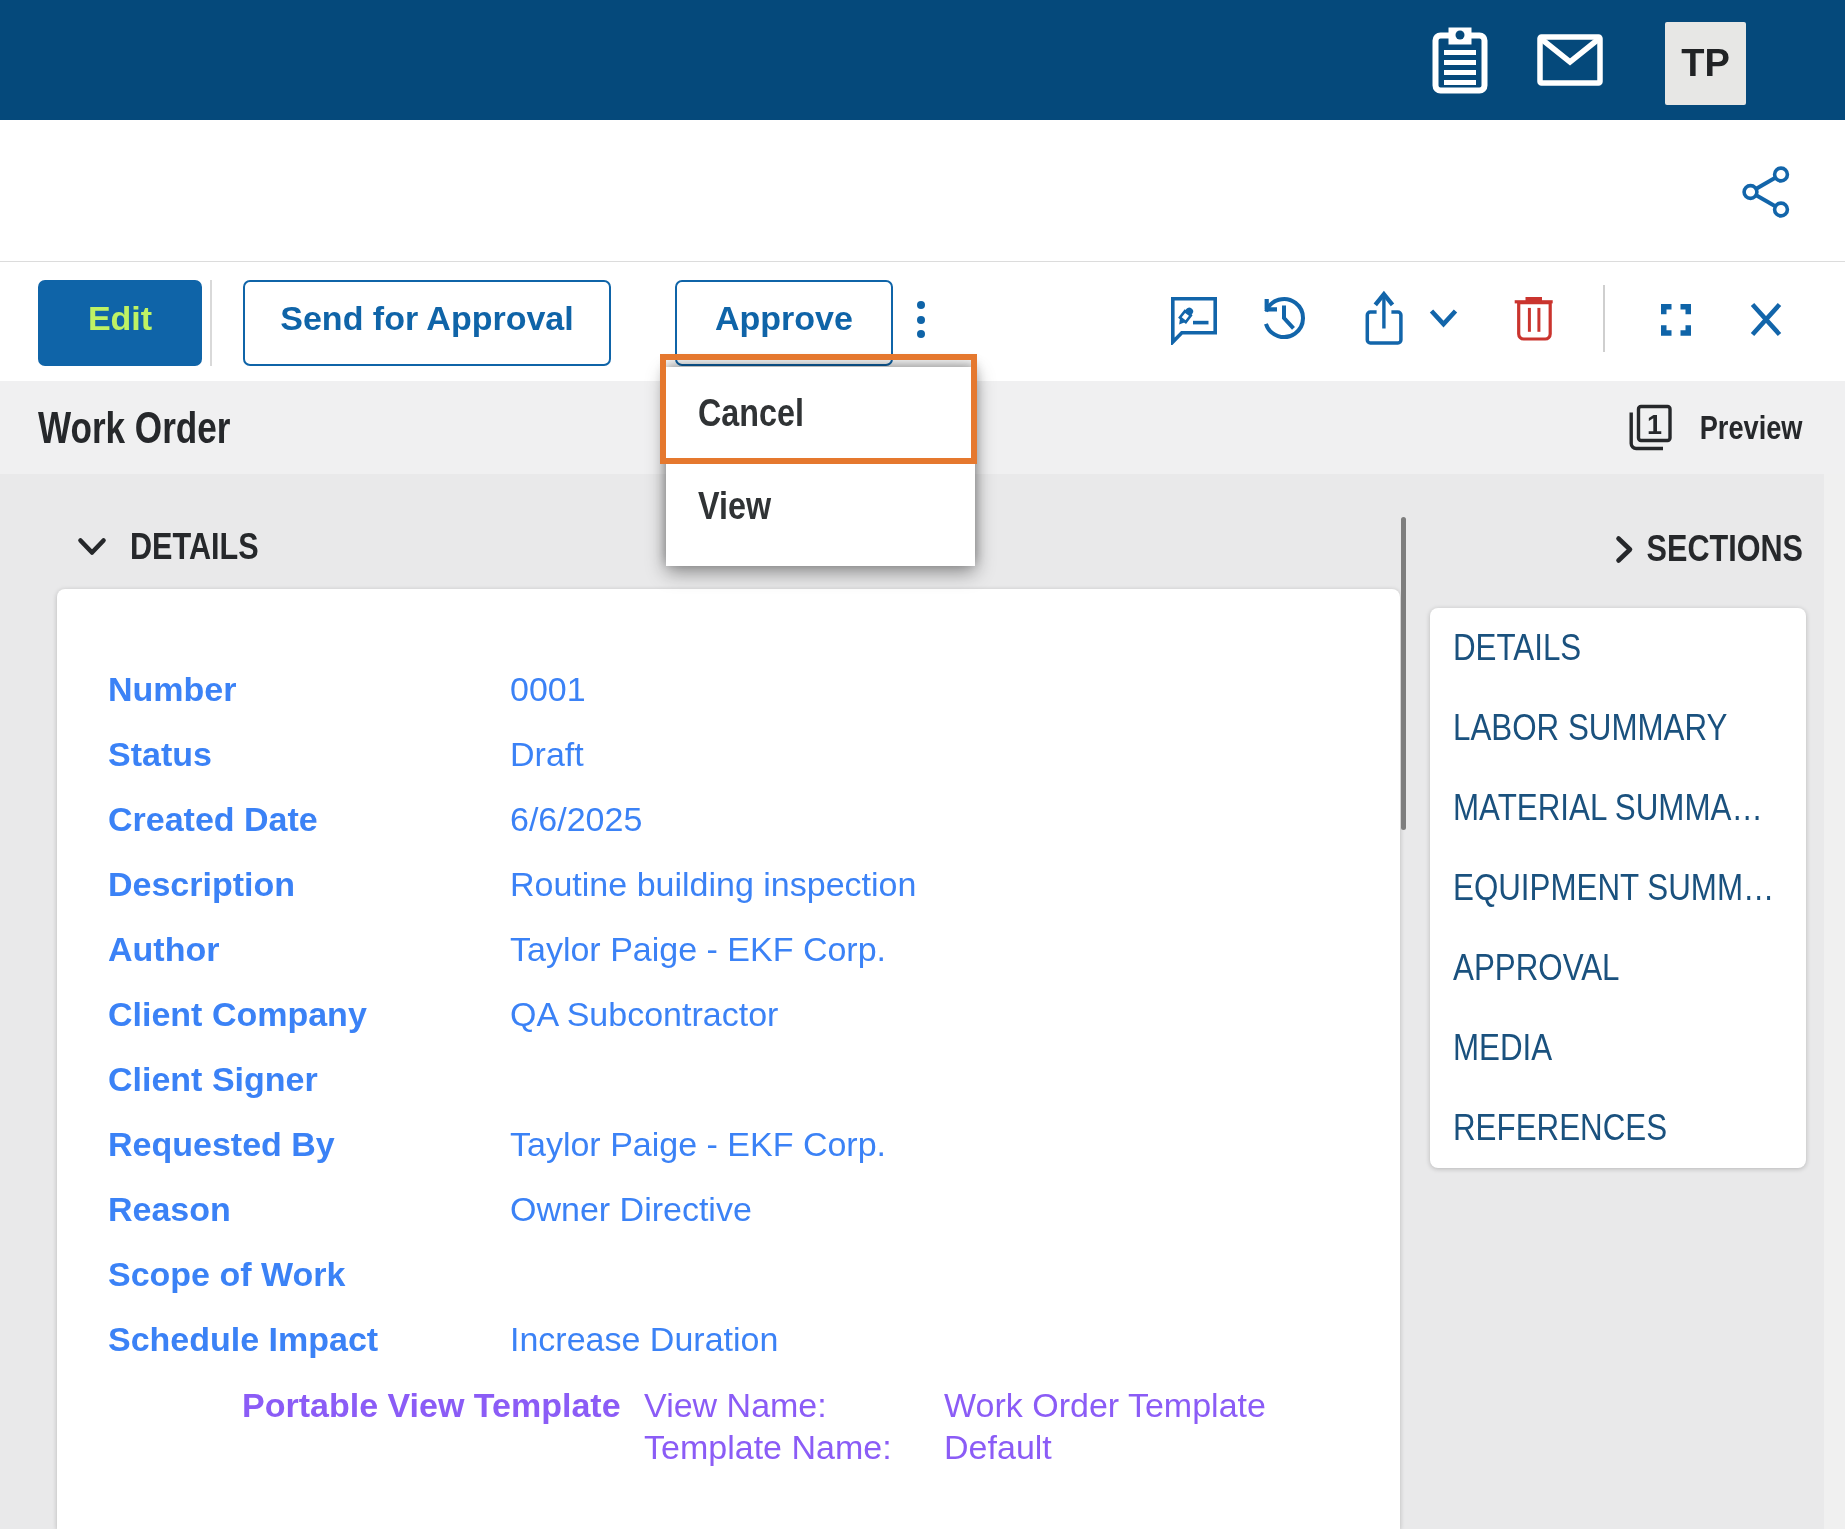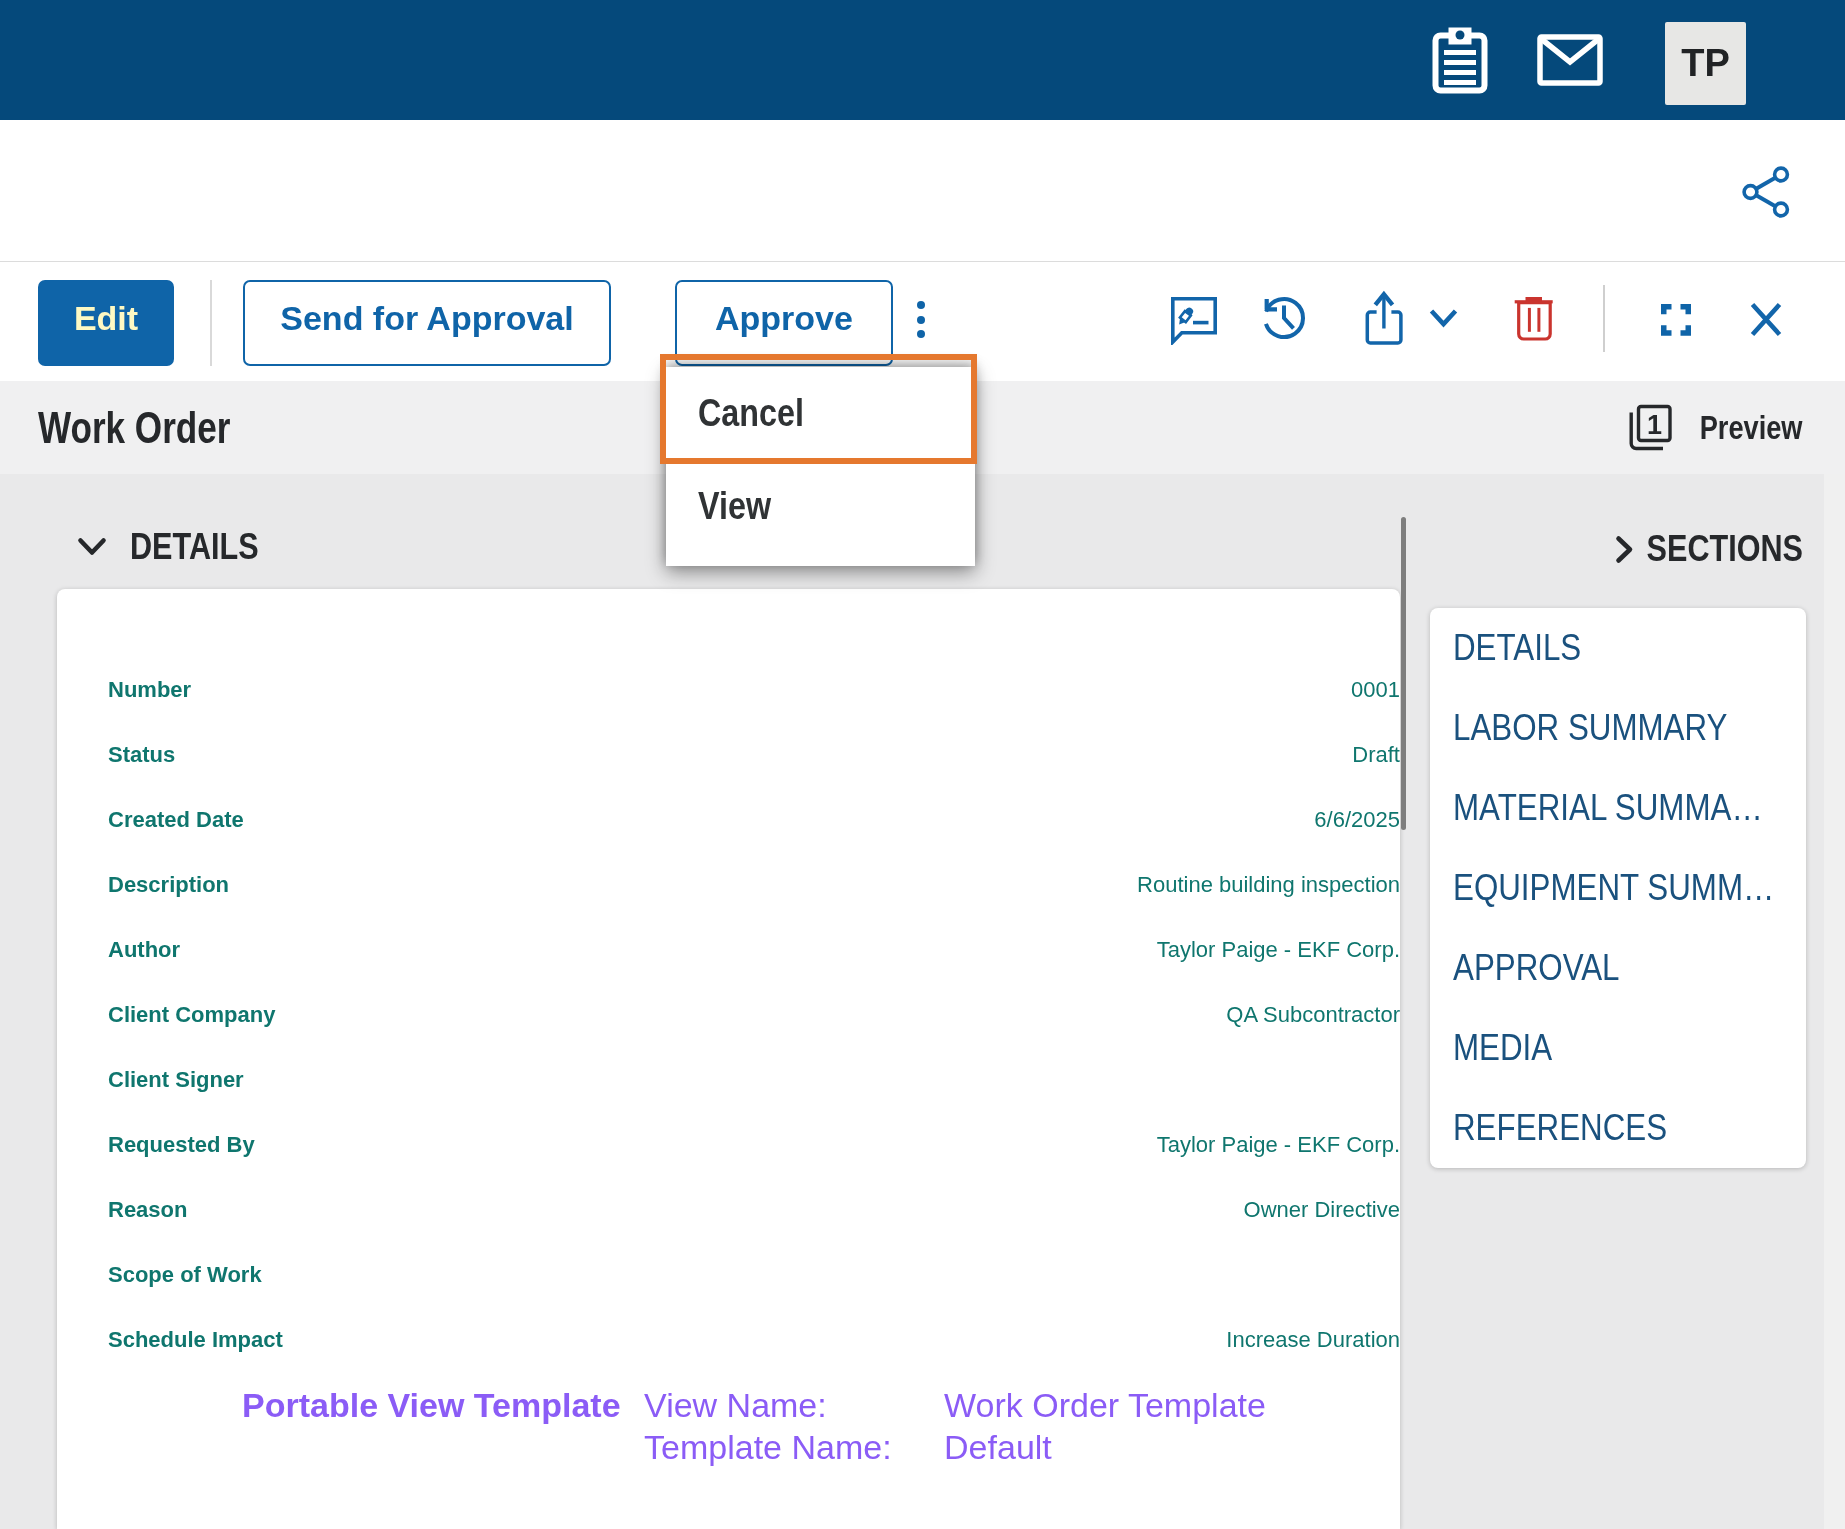--- a/index.html
+++ b/index.html
@@ -11,42 +11,42 @@
 
 
 .nav { left:0; top:0; width:1845px; height:120px; background:#05497b; }
 .avatar { left:1665px; top:22px; width:81px; height:83px; border-radius:2px; background:#e7e7e5;
   color:#212325; font-size:38px; font-weight:bold; text-align:center; line-height:83px; }
 
 
 .toolbar { left:0; top:261px; width:1845px; height:120px; background:#fff; border-top:1px solid #dcdcdc; }
 .btn { position:absolute; top:280px; height:86px; border-radius:7px; font-size:34px; font-weight:bold;
   display:flex; align-items:center; justify-content:center; padding-bottom:9px; }
-.btn-edit { left:38px; width:136px; background:#0f64a8; color:#fef9c3; }
+.btn-edit { left:38px; width:164px; background:#0f64a8; color:#bef264; }
 .btn-line { left:243px; width:368px; border:2.5px solid #0f64a8; color:#0f64a8; background:#fff; }
 .btn-appr { left:643px; width:218px; border:2.5px solid #0f64a8; color:#0f64a8; background:#fff;margin-left:32px; }
 .vsep1 { left:210px; top:280px; width:2px; height:86px; background:#d9d9d9; }
 .vsep2 { left:1603px; top:285px; width:2px; height:67px; background:#cfcfcf; }
 .dot { width:8px; height:8px; border-radius:50%; background:#0f64a8; left:917px; }
 
 
 .wobar { left:0; top:381px; width:1845px; height:93px; background:#f0f0f1; }
 .wotitle { left:38px; top:381px; height:93px; line-height:93px; font-size:45px; font-weight:bold; color:#26282b; }
 .preview { right:42px; top:381px; height:93px; line-height:93px; font-size:34px; font-weight:bold; color:#26282b; }
 
 
 .content { left:0; top:474px; width:1845px; height:1055px; background:#e9e9ea; }
 .scrolltrack { left:1824px; top:474px; width:21px; height:1055px; background:#f0f0f0; }
 .dethead { left:130px; top:524px; height:46px; line-height:46px; font-size:36px; font-weight:bold; color:#26282b; }
 .sechead { right:42px; top:526px; height:46px; line-height:46px; font-size:36px; font-weight:bold; color:#26282b; }
 
 
 .card { left:57px; top:589px; width:1343px; height:940px; background:#fff; border-radius:8px 8px 0 0;
   box-shadow:0 1px 5px rgba(0,0,0,.22); padding:68px 0 0 51px; }
-.row { display:flex; height:65px; line-height:65px; font-size:22px; color:#0f766e;justify-content:space-between; }
+.row { display:flex; height:65px; line-height:65px; font-size:34px; color:#3b82f6; }
 .row .lb { width:402px; font-weight:bold; flex:none; }
 .rowt { display:flex; font-size:34px; color:#8b5cf6;justify-content:center; }
 .rowt .lb { width:402px; font-weight:bold; flex:none; line-height:42px; padding-top:12px; }
 .tpl { display:flex; line-height:42px; padding-top:12px; }
 .tplc1 { width:300px; flex:none; }
 
 
 .scard { left:1430px; top:608px; width:376px; height:560px; background:#fff; border-radius:8px;
   box-shadow:0 1px 5px rgba(0,0,0,.22); padding-left:23px; }
 .slink { height:80px; line-height:80px; font-size:36px; color:#1a517e; }

